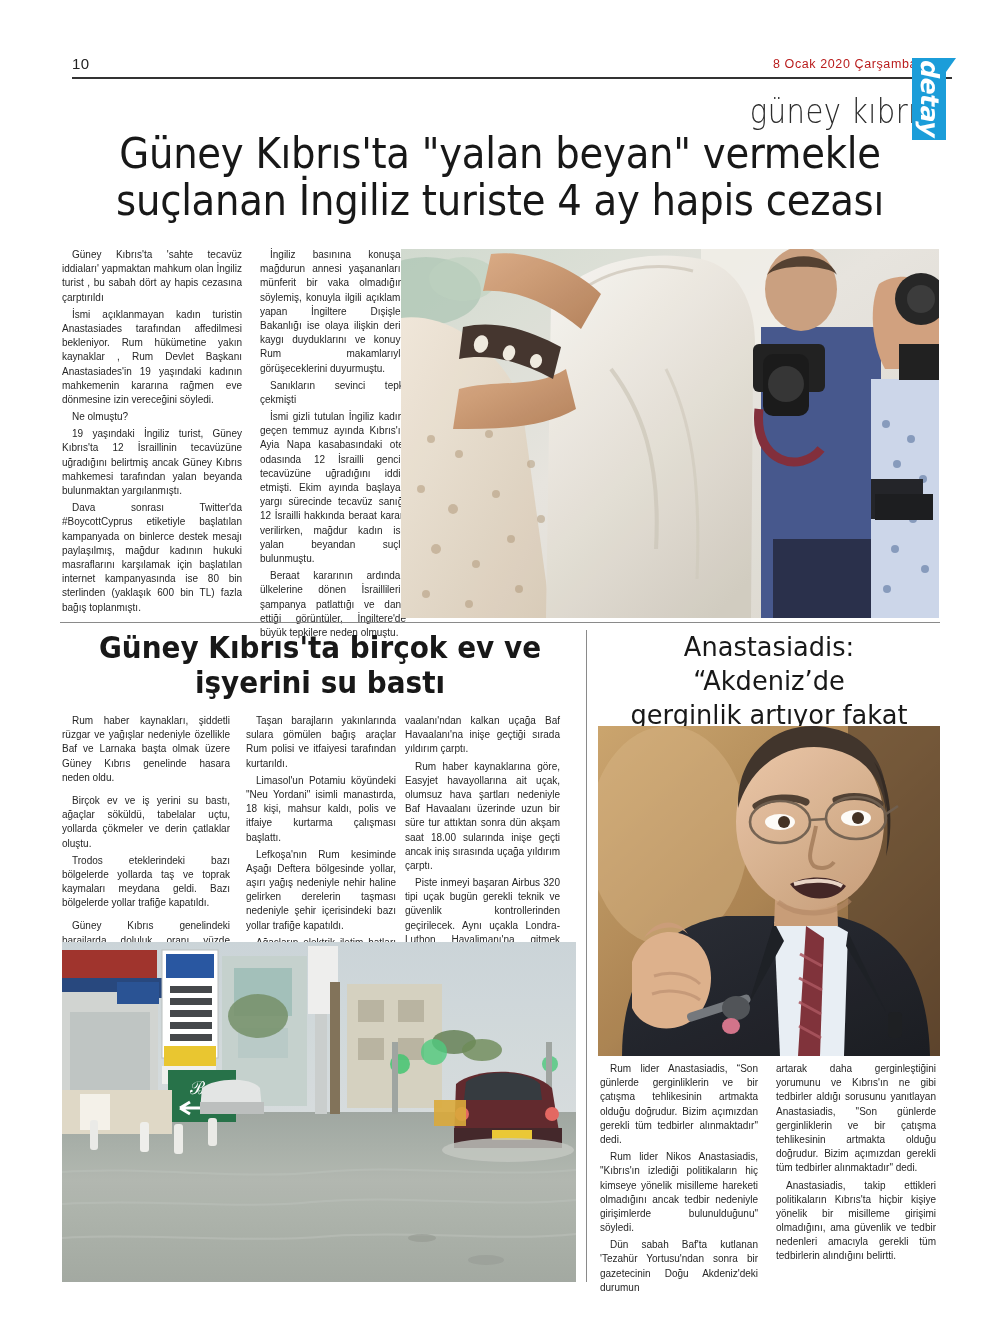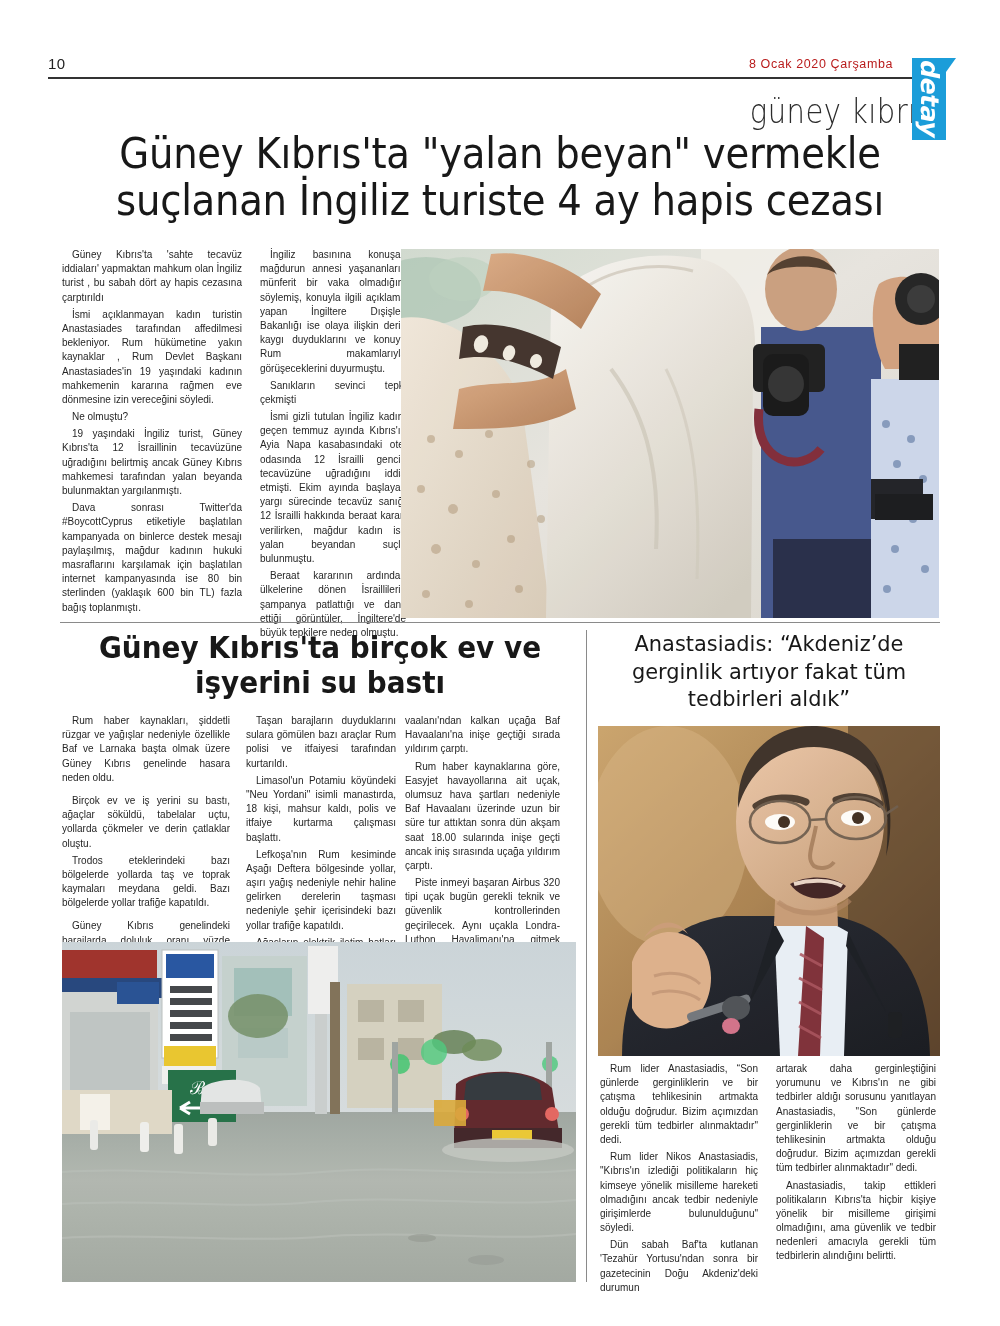--- a/index.html
+++ b/index.html
@@ -19,21 +19,21 @@
     position: absolute;
     left: 0; top: 0;
     width: 1000px;
     height: 1326px;
     background: #fff;
   }
 
   
   .masthead {
     position: absolute;
-    left: 48px; top: 55px;
+    left: 72px; top: 55px;
     width: 880px;
     height: 28px;
   }
   .folio {
     position: absolute;
     left: 0; top: 0;
     font-size: 15px;
     letter-spacing: .5px;
     color: #222;
   }
@@ -152,21 +152,21 @@
   #flood-headline {
     left: 62px; top: 630px;
     width: 516px;
     font-size: 30px;
     font-weight: bold;
   }
   #flood-headline .l { display:block; transform: scaleX(.93); }
   #anast-headline {
     left: 598px; top: 630px;
     width: 342px;
-    font-size: 22px;
+    font-size: 27px;
     line-height: 1.26;
   }
   #anast-headline .l { display:block; transform: scaleX(.95); }
 </style>
 </head>
 <body>
 
 <div class="page">
 
   <div class="masthead">
@@ -303,21 +303,21 @@
   </div>
 
   <div class="col" style="left:62px; top:714px; width:168px;">
     <p>Rum haber kaynakları, şiddetli rüzgar ve yağışlar nedeniyle özellikle Baf ve Larnaka başta olmak üzere Güney Kıbrıs genelinde hasara neden oldu.</p>
     <p class="gap">Birçok ev ve iş yerini su bastı, ağaçlar söküldü, tabelalar uçtu, yollarda çökmeler ve derin çatlaklar oluştu.</p>
     <p>Trodos eteklerindeki bazı bölgelerde yollarda taş ve toprak kaymaları meydana geldi. Bazı bölgelerde yollar trafiğe kapatıldı.</p>
     <p class="gap">Güney Kıbrıs genelindeki barajlarda doluluk oranı yüzde 94,6'ya ulaştı, birçok barajda taşma meydana geldi.</p>
   </div>
 
   <div class="col" style="left:246px; top:714px; width:150px;">
-    <p>Taşan barajların duyduklarını sulara gömülen bazı araçlar Rum polisi ve itfaiyesi tarafından kurtarıldı.</p>
+    <p>Taşan barajların yakınlarında sulara gömülen bağış araçlar Rum polisi ve itfaiyesi tarafından kurtarıldı.</p>
     <p>Limasol'un Potamiu köyündeki "Neu Yordani" isimli manastırda, 18 kişi, mahsur kaldı, polis ve itfaiye kurtarma çalışması başlattı.</p>
     <p>Lefkoşa'nın Rum kesiminde Aşağı Deftera bölgesinde yollar, aşırı yağış nedeniyle nehir haline gelirken derelerin taşması nedeniyle şehir içerisindeki bazı yollar trafiğe kapatıldı.</p>
     <p>Ağaçların elektrik iletim hatları üzerine düşmesi nedeniyle Limasol ve Baf'ın bazı bölgelerine elektrik enerjisi verilemiyor.</p>
     <p>Bu arada İngiltere'nin Gatwick Ha-</p>
   </div>
 
   <div class="col" style="left:405px; top:714px; width:155px;">
     <p class="noind">vaalanı'ndan kalkan uçağa Baf Havaalanı'na inişe geçtiği sırada yıldırım çarptı.</p>
     <p>Rum haber kaynaklarına göre, Easyjet havayollarına ait uçak, olumsuz hava şartları nedeniyle Baf Havaalanı üzerinde uzun bir süre tur attıktan sonra dün akşam saat 18.00 sularında inişe geçti ancak iniş sırasında uçağa yıldırım çarptı.</p>
     <p>Piste inmeyi başaran Airbus 320 tipi uçak bugün gerekli teknik ve güvenlik kontrollerinden geçirilecek. Aynı uçakla Londra-Luthon Havalimanı'na gitmek üzere Baf Havaalanı'nda bekleyen yolcular ise ya evlerine, ya da otellere gönderildi.</p>

